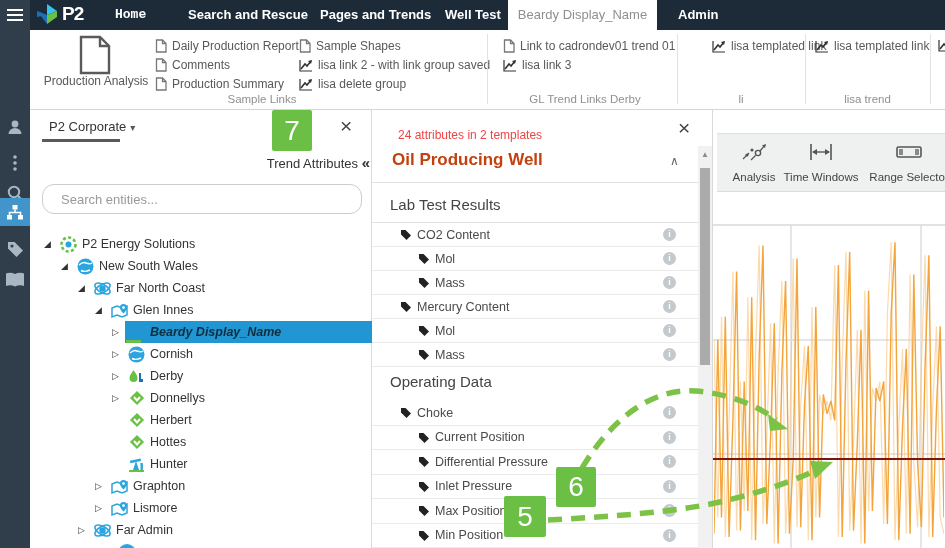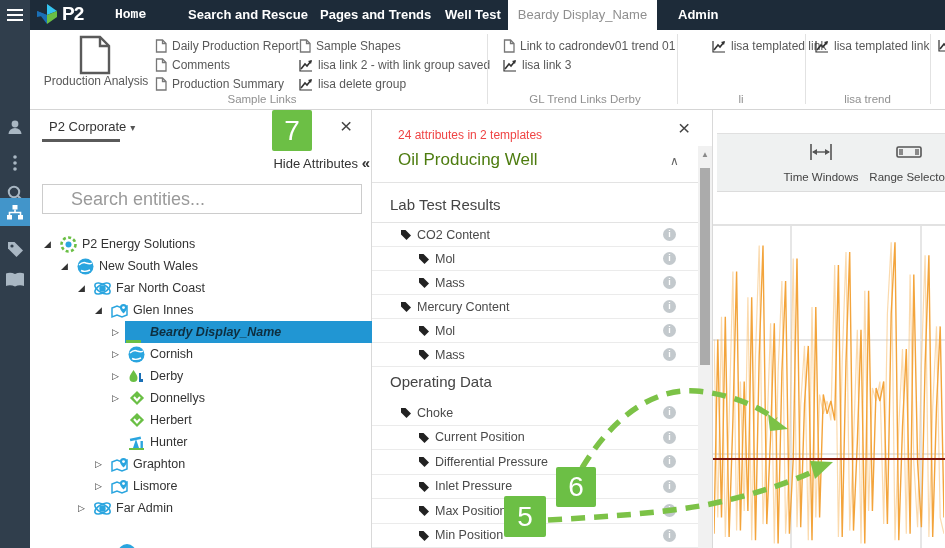--- a/index.html
+++ b/index.html
@@ -41,38 +41,38 @@
   
   #tree-panel{left:30px;top:110px;width:342px;height:438px;background:#fff;border-right:1px solid #d9d9d9;}
   #hier-sel{left:12px;top:9px;font-size:13px;color:#333;cursor:pointer;margin-left:7px;}
   #hier-sel .dd{font-size:10px;color:#555;margin-left:4px;}
   #hier-underline{left:12px;top:29px;width:78px;height:3px;background:#5a5a5a;}
   .badge{position:absolute;background:#6cbf45;color:#fff;text-align:center;border-radius:2px;z-index:61;}
   #badge7{left:242px;top:0;width:40px;height:41px;font-size:28px;line-height:41px;}
   #tree-close{left:310px;top:4px;font-size:21px;color:#444;cursor:pointer;}
   #hide-attr{left:160px;top:44px;width:180px;text-align:right;font-size:13px;color:#333;cursor:pointer;}
   #hide-attr b{font-size:15px;}
-  #search-box{left:12px;top:74px;width:320px;height:30px;border:1px solid #ccc;border-radius:0;font-size:18px;color:#555;padding:0 28px;outline:none;font-family:inherit;}
+  #search-box{left:12px;top:74px;width:320px;height:30px;border:1px solid #ccc;border-radius:12px;font-size:13px;color:#555;padding:0 18px;outline:none;font-family:inherit;}
   #search-box::placeholder{color:#9a9a9a;}
   #tree{left:0;top:123px;width:342px;}
   .trow{position:relative;height:22px;display:flex;align-items:center;font-size:12.5px;color:#333;cursor:pointer;white-space:nowrap;}
   .trow .arr{width:15px;font-size:9px;color:#333;flex:none;text-align:left;}
   .trow .tic{width:19px;height:18px;flex:none;display:flex;align-items:center;justify-content:center;margin-right:4px;position:relative;z-index:1;}
   .trow .tlabel{position:relative;z-index:1;}
   .lv0{padding-left:14px;} .lv1{padding-left:31px;} .lv2{padding-left:48px;} .lv3{padding-left:65px;} .lv4{padding-left:82px;}
   .sel-bg{position:absolute;left:95px;right:0;top:0;bottom:0;background:#2196d3;z-index:0;}
   #row-beardy .tlabel{font-style:italic;font-weight:700;color:#0e2f40;}
   #beardy-frag{position:absolute;left:96px;bottom:0;width:15px;height:3px;background:#6abf45;z-index:2;}
   #tree-partial{left:88px;top:434px;width:18px;height:18px;border-radius:50%;background:#2aa5df;}
 
   
   #attr-panel{left:372px;top:110px;width:341px;height:438px;background:#fff;border-right:1px solid #d9d9d9;z-index:5;}
   #attr-summary{left:26px;top:18px;font-size:12px;color:#ef4444;}
   #attr-close{left:306px;top:6px;font-size:21px;color:#444;cursor:pointer;}
-  #tmpl-head{left:26px;top:40px;width:300px;font-size:17px;font-weight:400;color:#4d7c0f;cursor:pointer;}
+  #tmpl-head{left:20px;top:40px;width:300px;font-size:17px;font-weight:700;color:#c2410c;cursor:pointer;}
   #tmpl-chevron{left:298px;top:44px;font-size:12px;color:#666;cursor:pointer;}
   #attr-div1{left:0;top:72px;width:326px;height:1px;background:#e3e3e3;}
   .sec-head{position:absolute;left:18px;font-size:15px;color:#444;}
   #sec-lab{top:86px;}
   #attr-div2{left:0;top:112px;width:326px;height:1px;background:#e3e3e3;}
   #lab-rows{left:0;top:113px;width:326px;}
   #sec-op{top:263px;}
   #op-rows{left:0;top:291px;width:326px;}
   .arow{position:relative;height:24px;border-bottom:1px solid #ebebeb;display:flex;align-items:center;font-size:12.5px;color:#4a4a4a;cursor:pointer;}
   .arow.h245{height:24.5px;}
@@ -284,21 +284,21 @@
   </div>
 
   <div id="tree-panel" class="abs">
     <div id="hier-sel" class="abs">
       <span>P2 Corporate</span><span class="dd">▾</span>
     </div>
     <div id="hier-underline" class="abs"></div>
     <div class="badge" id="badge7">7</div>
     <div id="tree-close" class="abs">×</div>
     <div id="hide-attr" class="abs">
-      <span>Hide Attributes</span>
+      <span>Trend Attributes</span>
       <b>«</b>
     </div>
     <input id="search-box" class="abs" placeholder="Search entities..." style="">
 
     <div id="tree" class="abs">
       <div class="trow lv0">
         <span class="arr">◢</span>
         <span class="tic">
             <svg width="17" height="17" viewBox="0 0 17 17">
               <circle cx="8.5" cy="8.5" r="7" fill="none" stroke="#6abf45" stroke-width="2.6" stroke-dasharray="3 2.4"></circle>
@@ -378,20 +378,30 @@
       </div>
       <div class="trow lv4">
         <span class="arr"></span>
         <span class="tic">
             <svg width="18" height="18" viewBox="0 0 18 18">
               <rect x="4" y="4" width="10" height="10" fill="#6abf45" transform="rotate(45 9 9)"></rect>
               <polyline points="6,8 9,11.5 12,8" fill="none" stroke="#fff" stroke-width="2"></polyline>
             </svg>
           </span>
         <span class="tlabel">Herbert</span>
+      </div>
+      <div class="trow lv4">
+        <span class="arr"></span>
+        <span class="tic">
+            <svg width="18" height="18" viewBox="0 0 18 18">
+              <rect x="4" y="4" width="10" height="10" fill="#6abf45" transform="rotate(45 9 9)"></rect>
+              <polyline points="6,8 9,11.5 12,8" fill="none" stroke="#fff" stroke-width="2"></polyline>
+            </svg>
+          </span>
+        <span class="tlabel">Hottes</span>
       </div>
       <div class="trow lv4">
         <span class="arr"></span>
         <span class="tic">
             <svg width="17" height="17" viewBox="0 0 17 17">
               <rect x="1" y="14" width="15" height="2" fill="#6abf45"></rect>
               <polygon points="5,14 8,5 11,14" fill="#2aa5df"></polygon>
               <rect x="2" y="3.5" width="11" height="2.6" fill="#2aa5df" transform="rotate(-12 8 5)"></rect>
               <rect x="12.5" y="7" width="2.4" height="7" fill="#2aa5df"></rect>
             </svg>
@@ -561,20 +571,32 @@
     </div>
 
     <div id="attr-sb" class="abs">
       <div class="up">▲</div>
       <div class="thumb"></div>
     </div>
   </div>
 
   <div id="trend" class="abs">
     <div id="trend-toolbar">
+      <div class="tool-btn" id="btn-analysis">
+        <svg width="30" height="22" viewBox="0 0 30 22">
+          <circle cx="8" cy="14" r="1.6" fill="#555"></circle>
+            <circle cx="13" cy="9" r="1.6" fill="#555"></circle>
+            <circle cx="19" cy="12" r="2.6" fill="none" stroke="#555" stroke-width="1.4"></circle>
+          <line x1="4" y1="18" x2="10" y2="12" stroke="#555" stroke-width="1.2"></line>
+          <line x1="21" y1="10" x2="26" y2="4" stroke="#555" stroke-width="1.2"></line>
+            <polygon points="27,3 23,4.5 26,7" fill="#555"></polygon>
+          <line x1="16.5" y1="14.5" x2="12" y2="19" stroke="#555" stroke-width="1.2"></line>
+        </svg>
+        <div class="tlab">Analysis</div>
+      </div>
       <div class="tool-btn" id="btn-timewin">
         <svg width="30" height="22" viewBox="0 0 30 22">
           <line x1="5" y1="3" x2="5" y2="19" stroke="#555" stroke-width="1.6"></line>
           <line x1="25" y1="3" x2="25" y2="19" stroke="#555" stroke-width="1.6"></line>
           <line x1="7" y1="11" x2="23" y2="11" stroke="#555" stroke-width="1.4"></line>
           <polygon points="6,11 11,8 11,14" fill="#555"></polygon>
             <polygon points="24,11 19,8 19,14" fill="#555"></polygon>
         </svg>
         <div class="tlab">Time Windows</div>
       </div>

